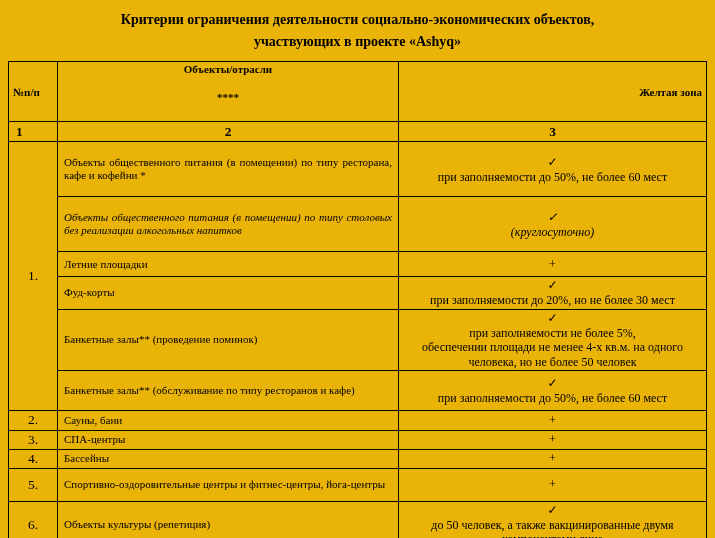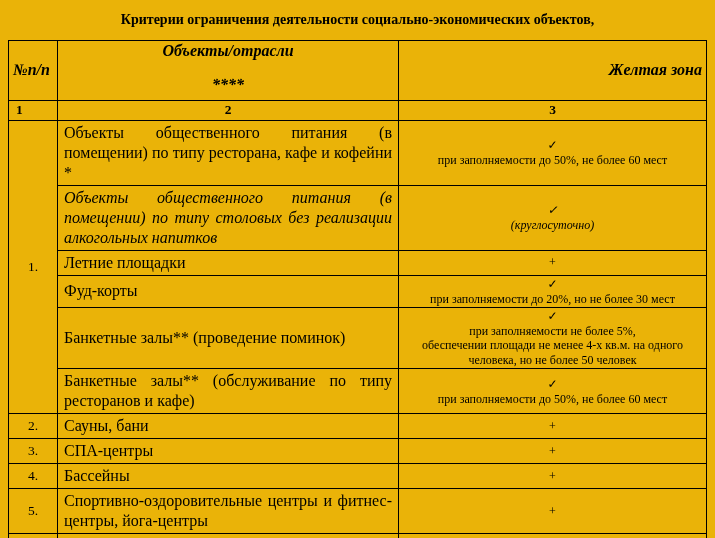--- a/index.html
+++ b/index.html
@@ -30,52 +30,53 @@
   }
   col.c-num  { width: 49px; }
   col.c-obj  { width: 341px; }
   col.c-zone { width: 308px; }
   td, th {
     border: 1px solid #000000;
     padding: 1px 4px;
     vertical-align: middle;
     overflow: hidden;
   }
-  th { font-weight: bold; font-size: 16px; font-style: italic; }
+  th { font-weight: bold; font-size: 11px; }
   th.h-num  { text-align: left; word-break: break-word; }
   th.h-obj  { vertical-align: top; text-align: center; }
   th.h-obj .stars { margin-top: 16px; }
   th.h-zone { text-align: right; }
   .idx-left   { text-align: left; font-weight: bold; font-size: 13.5px; padding-left: 7px; }
   .idx-center { text-align: center; font-weight: bold; font-size: 13.5px; }
   td.num {
     text-align: center;
     font-size: 13.5px;
   }
   td.obj {
     text-align: justify;
-    font-size: 16px;
+    font-size: 11px;
     line-height: 1.25;
     padding: 2px 6px;
   }
   td.zone {
     text-align: center;
     font-size: 12px;
     line-height: 1.2;
   }
   .mark { font-size: 12px; line-height: 1.25; }
   .cond { white-space: pre-line; }
 </style>
 </head>
 <body>
 
 <div class="page">
 
   <div class="title">
     <div>Критерии ограничения деятельности социально-экономических объектов,</div>
+    <div>участвующих в проекте «Ashyq»</div>
   </div>
 
   <table class="criteria">
     <colgroup>
         <col class="c-num">
         <col class="c-obj">
         <col class="c-zone">
       </colgroup>
 
     <tbody>

